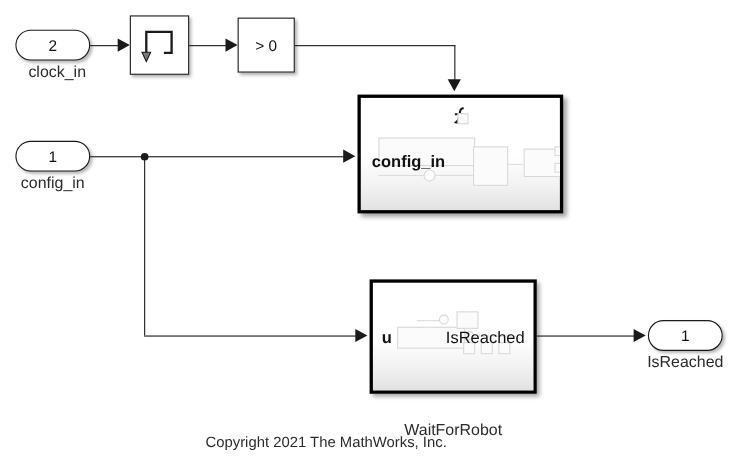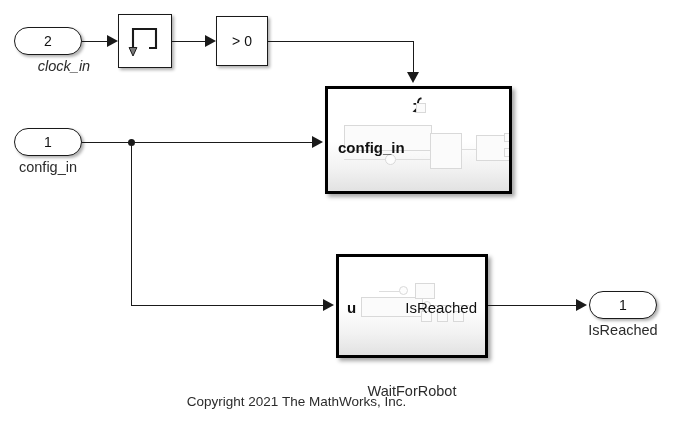--- a/index.html
+++ b/index.html
@@ -133,21 +133,21 @@
   }
 </style>
 </head>
 <body>
 
 <div id="canvas">
 
   <div class="port" style="left:14px; top:27px; width:68px; height:28px;">
     <span>2</span>
   </div>
-  <div class="lbl-center" style="left:20px; top:58px; width:88px;font-style:italic;">clock_in</div>
+  <div class="lbl-center" style="left:8px; top:58px; width:88px;">clock_in</div>
 
   <div class="wire-h" style="left:82px; top:41px; width:31px;"></div>
   <div class="arrow-r" style="left:107px; top:34.5px;"></div>
 
   <div class="blk" style="left:118px; top:14px; width:54px; height:54px;">
     <svg width="36" height="34" viewBox="0 0 36 34">
 
       <path d="M6 28 L6 5 L29 5 L29 24 L22 24" fill="none" stroke="#1a1a1a" stroke-width="2.1"></path>
       <polygon points="6,32 2.1,23.5 9.9,23.5" fill="#7a7a7a" stroke="#1a1a1a" stroke-width="1"></polygon>
     </svg>

